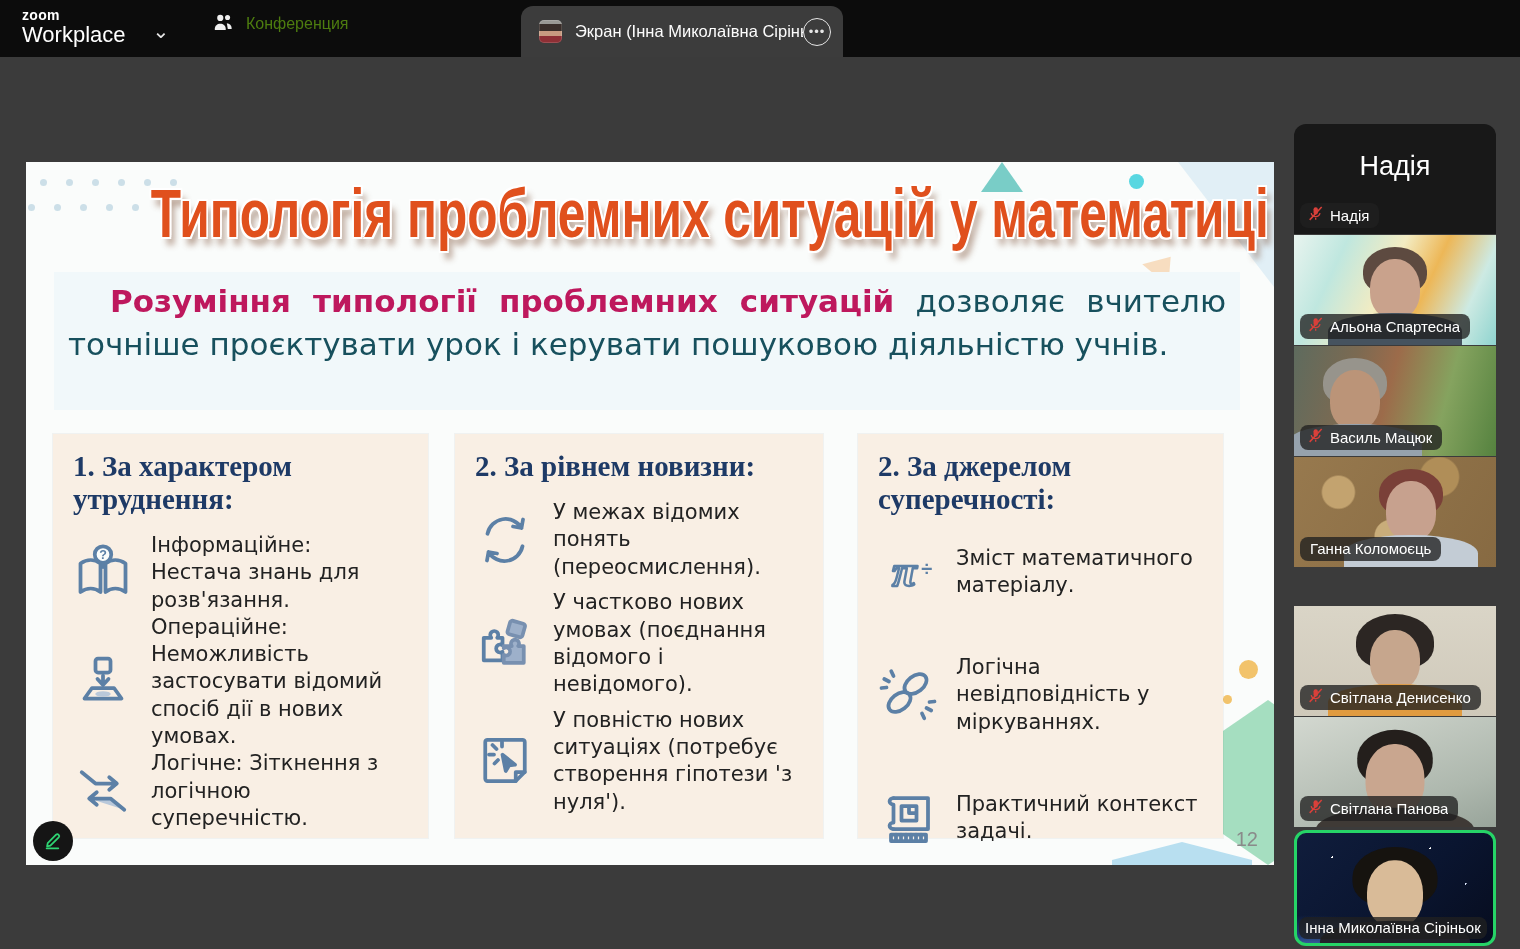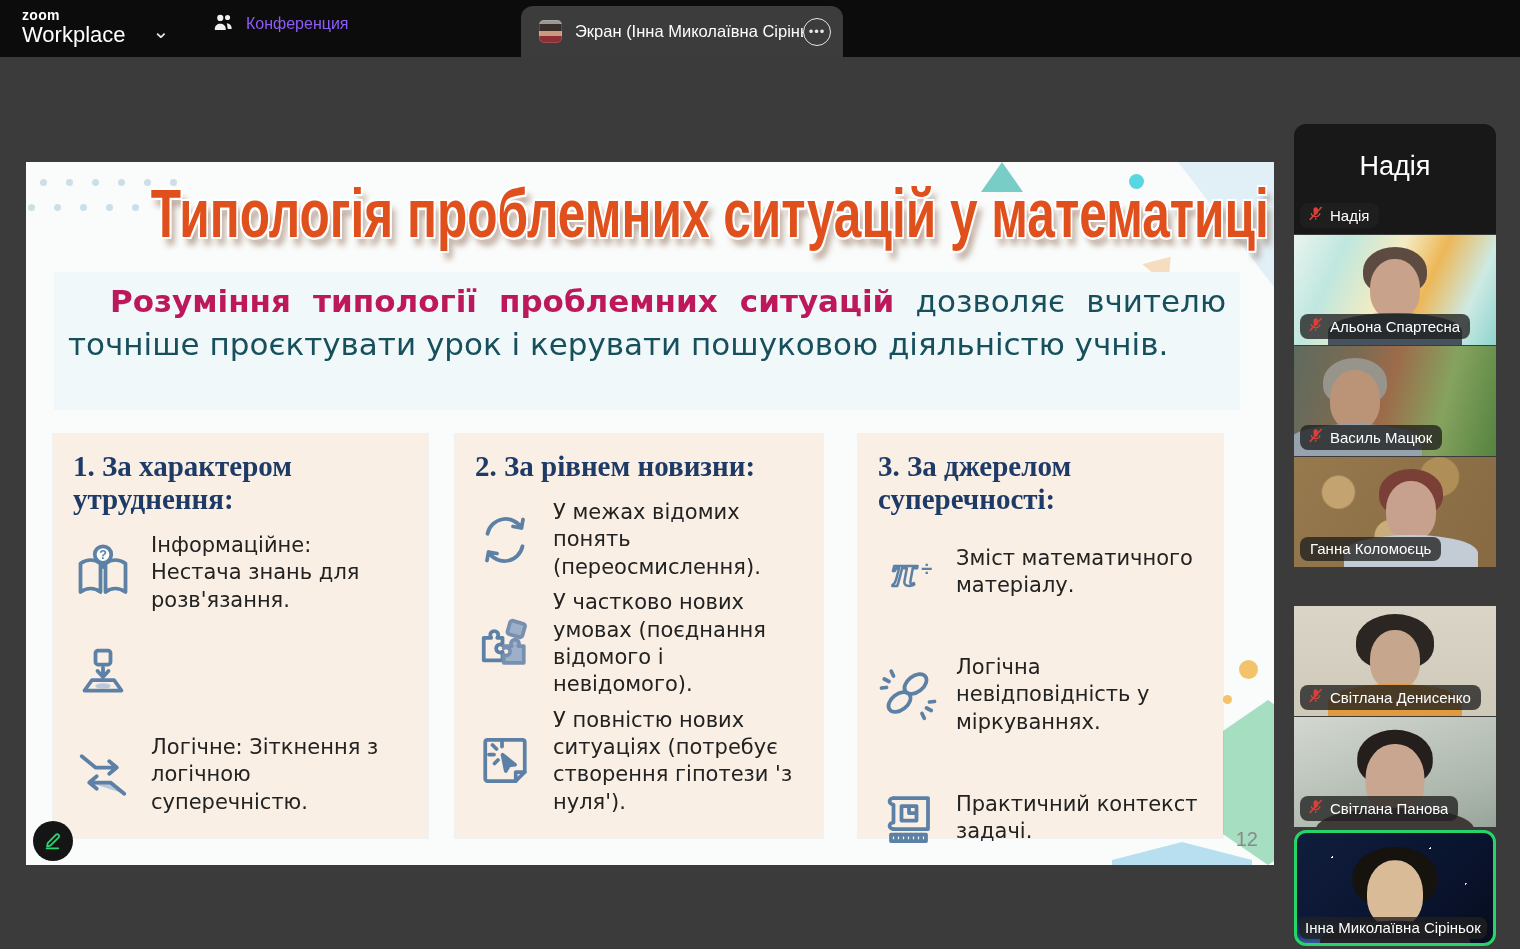--- a/index.html
+++ b/index.html
@@ -8,21 +8,21 @@
   .screen { position:relative; width:1520px; height:949px; background:#3b3b3b; }
 
   
   .topbar { position:absolute; top:0; left:0; width:1520px; height:57px; background:#0c0c0c; }
   .logo { position:absolute; left:22px; top:8px; color:#fff; line-height:1.05; }
   .logo .z-top { display:block; font-size:14px; font-weight:bold; letter-spacing:.3px; }
   .logo .z-bottom { display:block; font-size:22px; font-weight:500; }
   .chevron-btn { position:absolute; left:148px; top:18px; width:26px; height:26px; background:none; border:none;
                  color:#e8e8e8; font-size:20px; line-height:22px; cursor:pointer; }
   .tab-conference { position:absolute; left:212px; top:12px; display:flex; align-items:center; gap:12px;
-                    color:#8b5cf6; font-size:16px; cursor:pointer; }
+                    color:#4d7c0f; font-size:16px; cursor:pointer; }
   .tab-screen { position:absolute; left:521px; top:6px; width:322px; height:51px; background:#3c3c3c;
                 border-radius:12px 12px 0 0; display:flex; align-items:center; padding:0 10px 0 18px; cursor:pointer; }
   .tab-avatar { width:23px; height:23px; border-radius:5px; flex:none;
                 background:linear-gradient(180deg,#9a9894 0 18%, #3a2e2a 18% 46%, #c89a80 46% 70%, #8e2f35 70%);
                 box-shadow:inset 0 0 0 1px rgba(255,255,255,.15); }
   .tab-screen-label { color:#fdfdfd; font-size:16.5px; margin-left:13px; white-space:nowrap;
                       overflow:hidden; width:228px; }
   .ellipsis-btn { width:28px; height:28px; flex:none; border:1.6px solid #e6e6e6; border-radius:50%;
                   background:none; color:#e6e6e6; font-size:13px; line-height:24px; text-align:center;
                   letter-spacing:1px; cursor:pointer; padding:0; }
@@ -212,20 +212,21 @@
           </div>
           <div class="item">
             <span class="cicon">
               <svg viewBox="0 0 24 24">
                 <rect x="9" y="2.6" width="6" height="5.6" rx="1"></rect>
                 <path d="M12 9.4 v3.4 M9.8 10.8 L12 13.2 L14.2 10.8"></path>
                 <path d="M4.6 18.6 L7.6 14.4 H16.4 L19.4 18.6 Z"></path>
                 <ellipse cx="12" cy="16.8" rx="3.1" ry="1.1" fill="#b9c8da" stroke="none"></ellipse>
               </svg>
             </span>
+            <p>Операційне: Неможливість застосувати відомий спосіб дії в нових умовах.</p>
           </div>
           <div class="item">
             <span class="cicon">
               <svg viewBox="0 0 24 24">
                 <path d="M3.5 4.5 L9 9 H17.5 M17.5 9 l-3 -2.5 M17.5 9 l-3 2.5"></path>
                 <path d="M20.5 19.5 L15 15 H6.5 M6.5 15 l3 -2.5 M6.5 15 l3 2.5" fill="#b9c8da"></path>
               </svg>
             </span>
             <p>Логічне: Зіткнення з логічною суперечністю.</p>
           </div>
@@ -262,21 +263,21 @@
                 <path d="M11 9.5 l5 4 -2.4.3 -1.3 2.2 z" fill="#5c80a6"></path>
                 <path d="M8.6 7.2 l-1.6 -1.6 M10.8 6.2 v-2 M7.6 9.4 h-2 M9.2 11.6 l-1.4 1.4"></path>
               </svg>
             </span>
             <p>У повністю нових ситуаціях (потребує створення гіпотези 'з нуля').</p>
           </div>
         </div>
       </article>
 
       <article class="card card3">
-        <h2>3. За джерелом суперечності:</h2>
+        <h2>2. За джерелом суперечності:</h2>
         <div class="items">
           <div class="item">
             <span class="cicon">
               <svg viewBox="0 0 24 24">
                 <text x="10.5" y="17.5" text-anchor="middle" font-family="Liberation Serif, serif" font-style="italic" font-size="18" font-weight="bold" fill="none" stroke="#5c80a6" stroke-width="1">π</text>
                 <text x="19.5" y="13.5" text-anchor="middle" font-size="8" font-weight="bold" fill="#5c80a6" stroke="none">÷</text>
               </svg>
             </span>
             <p>Зміст математичного матеріалу.</p>
           </div>

